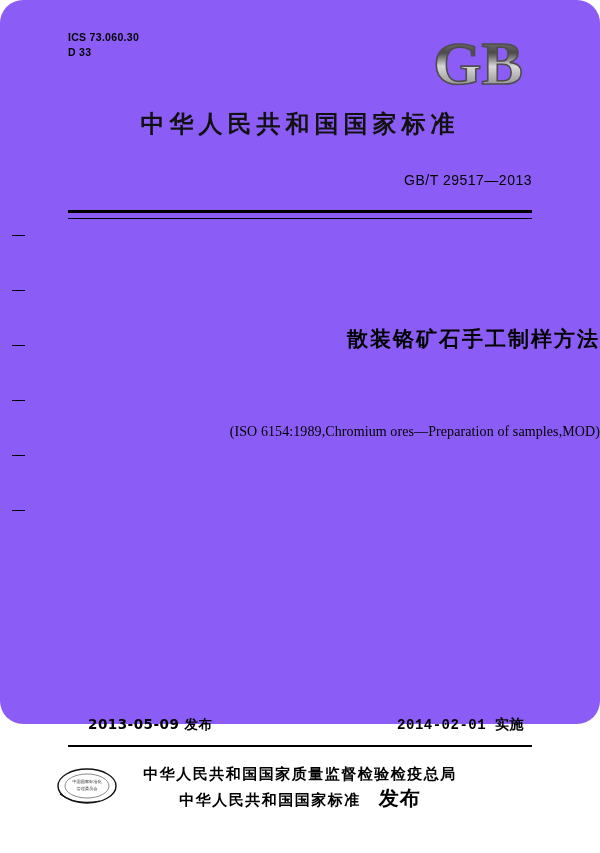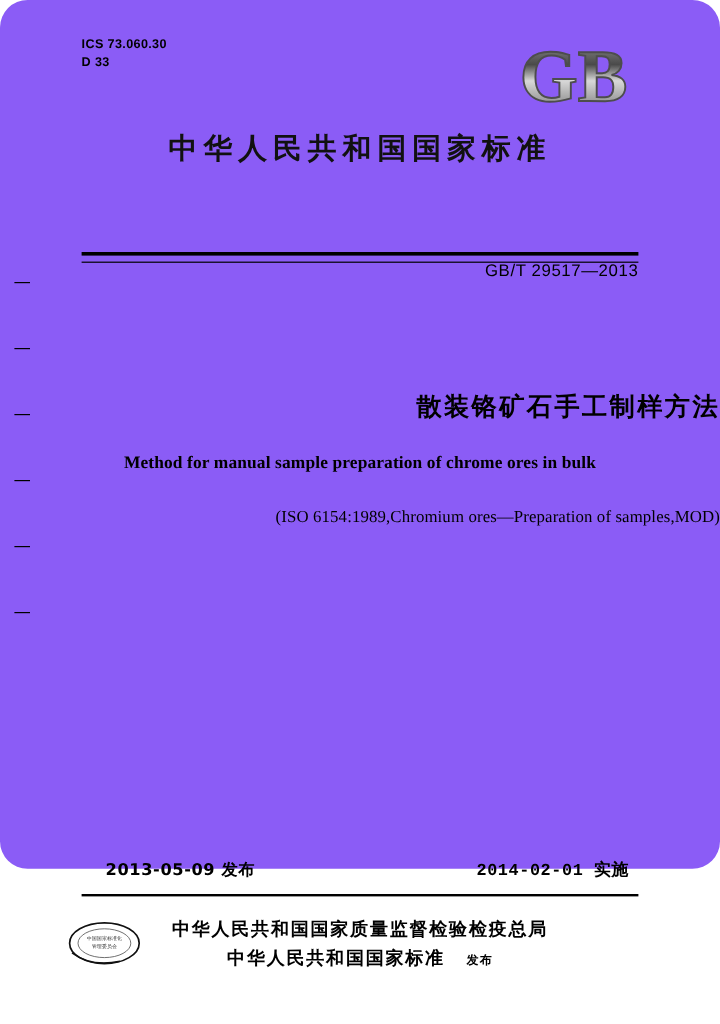--- a/index.html
+++ b/index.html
@@ -61,21 +61,20 @@
   }
 
   
   .std-number {
     position: absolute;
     right: 68px;
     top: 172px;
     font-family: "Liberation Sans", sans-serif;
     font-size: 14px;
     letter-spacing: 0.5px;
-    margin-top: 45px;
   }
 
   
   .rule-thick {
     position: absolute;
     left: 68px;
     width: 464px;
     height: 3px;
     background: #000;
     top: 210px;
@@ -179,21 +178,21 @@
     font-size: 15px;
     font-weight: bold;
     letter-spacing: 1.5px;
     line-height: 24px;
   }
   .publisher .line2-wrap {
     display: inline-block;
   }
   .publish-verb {
     font-family: Liberation Serif, serif;
-    font-size: 10px;
+    font-size: 20px;
     font-weight: bold;
     letter-spacing: 1px;
     margin-left: 18px;
   }
 
   
   .seal {
     position: absolute;
     left: 56px;
     top: 766px;
@@ -235,21 +234,20 @@
   <div class="ticks">
     <i></i>
       <i></i>
       <i></i>
       <i></i>
       <i></i>
       <i></i>
   </div>
 
   <div class="doc-title-cn">散装铬矿石手工制样方法</div>
-  <div class="doc-title-en">Method for manual sample preparation of chrome ores in bulk</div>
   <div class="doc-title-iso">(ISO 6154:1989,Chromium ores—Preparation of samples,MOD)</div>
 
   <div class="date-issue">2013-05-09 发布</div>
   <div class="date-effective">2014-02-01 实施</div>
 
   <div class="rule-bottom"></div>
 
   <div class="seal">
     <svg width="62" height="40" viewBox="0 0 62 40" xmlns="http://www.w3.org/2000/svg">
       <ellipse cx="31" cy="20" rx="29" ry="17" fill="none" stroke="#111" stroke-width="1.4"></ellipse>

